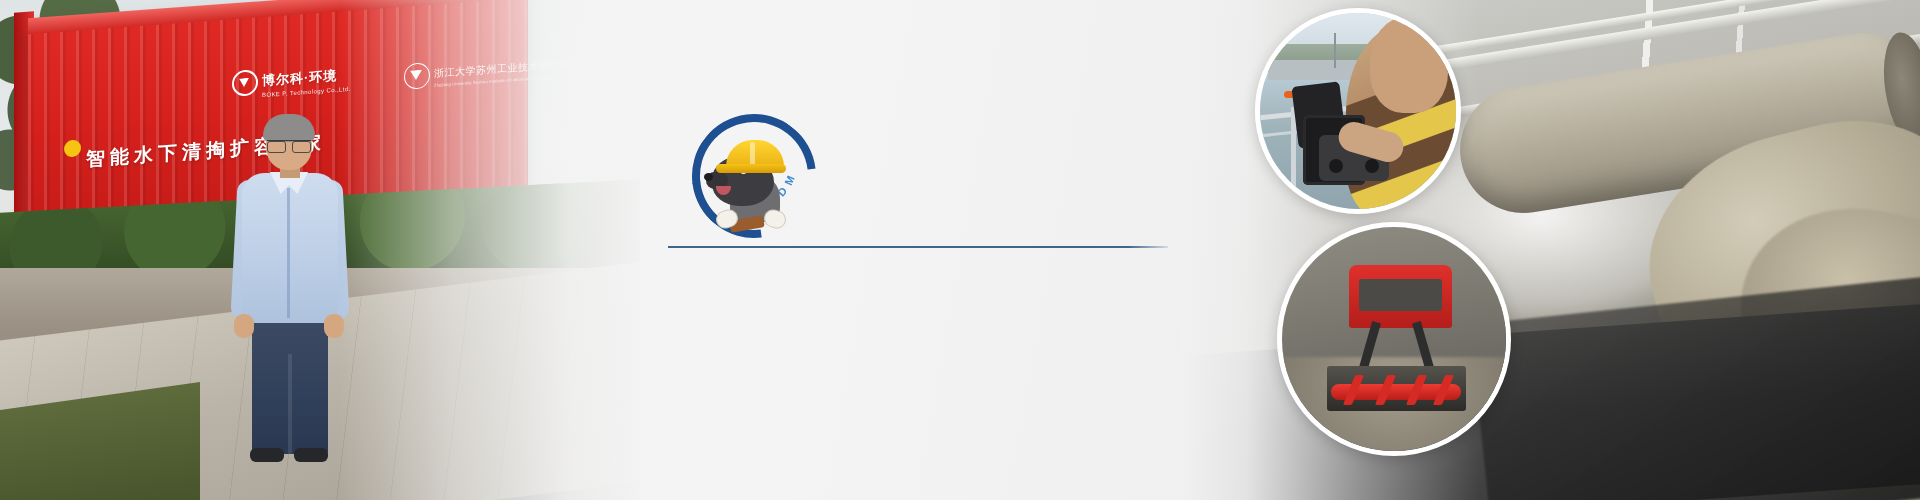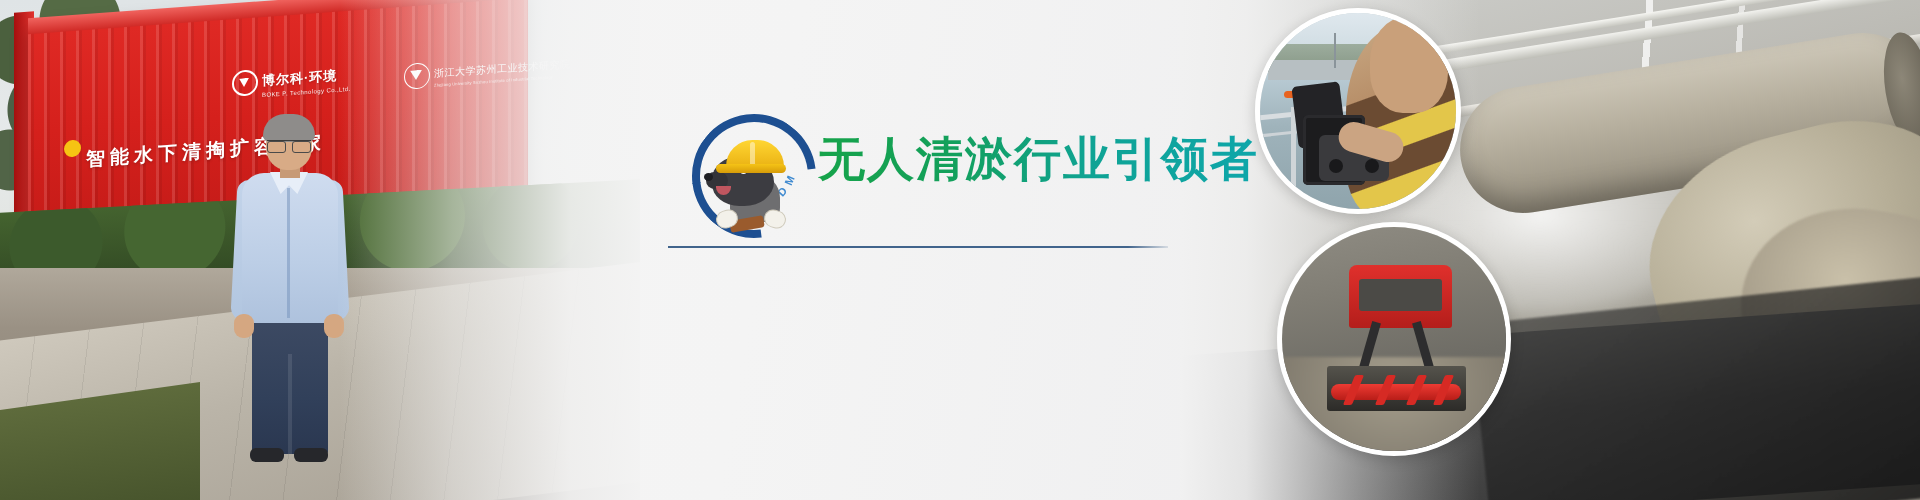--- a/index.html
+++ b/index.html
@@ -398,17 +398,16 @@
         <div class="mole-eye"></div>
         <div class="helmet"></div>
         <div class="helmet-rib"></div>
         <div class="helmet-brim"></div>
         <div class="tool"></div>
         <div class="paw paw-l"></div>
         <div class="paw paw-r"></div>
       </div>
     </div>
 
-    <div class="headline">无人清淤行业引领者</div>
     <div class="divider"></div>
   </div>
 
 </div>
 
 </body></html>

